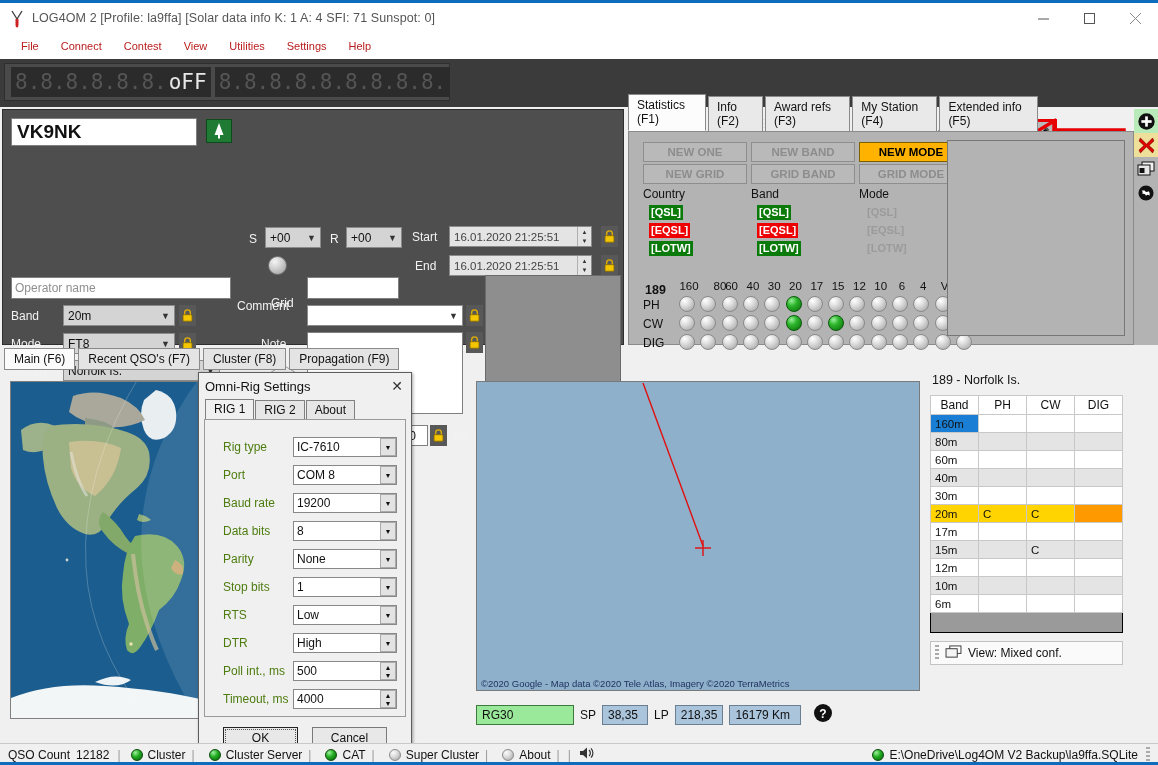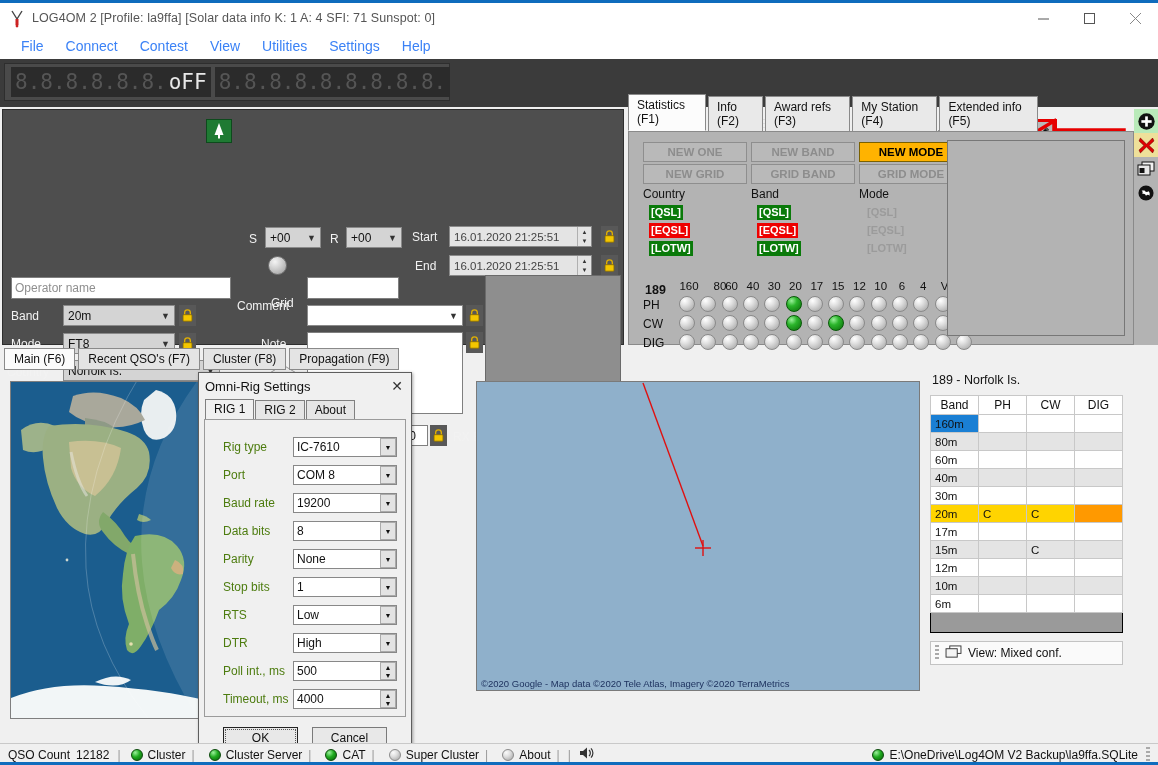--- a/index.html
+++ b/index.html
@@ -34,21 +34,21 @@
     width: 46px; height: 30px; display: flex; align-items: center; justify-content: center;
     color: #666; font-size: 12px;
   }
   .tb-btn svg { display: block; }
 
   
   .menubar {
     position: absolute; left: 0; top: 30px; width: 1158px; height: 26px;
     background: #ffffff; display: flex; align-items: center; padding-left: 10px;
   }
-  .menuitem { padding: 3px 11px; color: #3b82f6; font-size: 14px; }
+  .menuitem { padding: 3px 11px; color: #b91c1c; font-size: 11px; }
 
   
   .toolbar {
     position: absolute; left: 0; top: 56px; width: 1158px; height: 48px;
     background: #3b3b3b;
   }
   .seg-wrap {
     position: absolute; left: 4px; top: 4px; width: 446px; height: 38px;
     background: #4a4a4a; border: 1px solid #2e2e2e;
     display: flex; align-items: center;
@@ -499,20 +499,21 @@
     </div>
 
     <span class="arrow-ann">
       <svg width="110" height="44" viewBox="0 0 110 44">
         <path d="M8 22 L36 5 L36 14 L106 14 L106 30 L36 30 L36 39 Z" fill="none" stroke="#e60000" stroke-width="3.5" stroke-linejoin="miter"></path>
       </svg>
     </span>
   </div>
 
   <div class="entry">
+    <div class="call">VK9NK</div>
     <span class="flag" style="left:203px; top:9px; width:26px; height:24px;">
       <svg width="14" height="18" viewBox="0 0 14 18">
           <path d="M7 1 L11.5 13 H2.5 Z" fill="#fff"></path>
           <rect x="6" y="12.5" width="2" height="4" fill="#fff"></rect>
         </svg>
     </span>
 
     <span class="lbl" style="left:246px; top:122px;">S</span>
     <div class="sel" style="left:262px; top:117px; width:56px; height:21px;">
       <span>+00</span>
@@ -853,20 +854,34 @@
   <div class="mapright">
     <svg width="442" height="308" viewBox="0 0 442 308" style="display:block">
       <rect width="442" height="308" fill="#8fb0cb"></rect>
       <line x1="166" y1="1" x2="226" y2="164" stroke="#e01010" stroke-width="1.4"></line>
       <line x1="218" y1="166" x2="234" y2="166" stroke="#e01010" stroke-width="1.4"></line>
       <line x1="226" y1="158" x2="226" y2="174" stroke="#e01010" stroke-width="1.4"></line>
     </svg>
     <div class="mapcredit">©2020 Google - Map data ©2020 Tele Atlas, Imagery ©2020 TerraMetrics</div>
   </div>
 
+  <div class="infobar">
+    <div class="ibox green">RG30</div>
+    <span class="ilbl">SP</span>
+    <div class="ibox">38,35</div>
+    <span class="ilbl">LP</span>
+    <div class="ibox">218,35</div>
+    <div class="ibox" style="min-width:72px">16179 Km</div>
+    <span style="margin-left:6px;">
+      <svg width="20" height="20" viewBox="0 0 20 20">
+          <circle cx="10" cy="10" r="9" fill="#111"></circle>
+      <text x="10" y="14.5" font-size="12" font-family="Liberation Sans, sans-serif" font-weight="bold" fill="#fff" text-anchor="middle">?</text>
+        </svg>
+    </span>
+  </div>
 
   <div class="rtblwrap">
     <div class="rtbl-title">189 - Norfolk Is.</div>
     <table class="bandtbl">
       <thead>
         <tr>
           <th>Band</th>
           <th>PH</th>
           <th>CW</th>
           <th>DIG</th>

